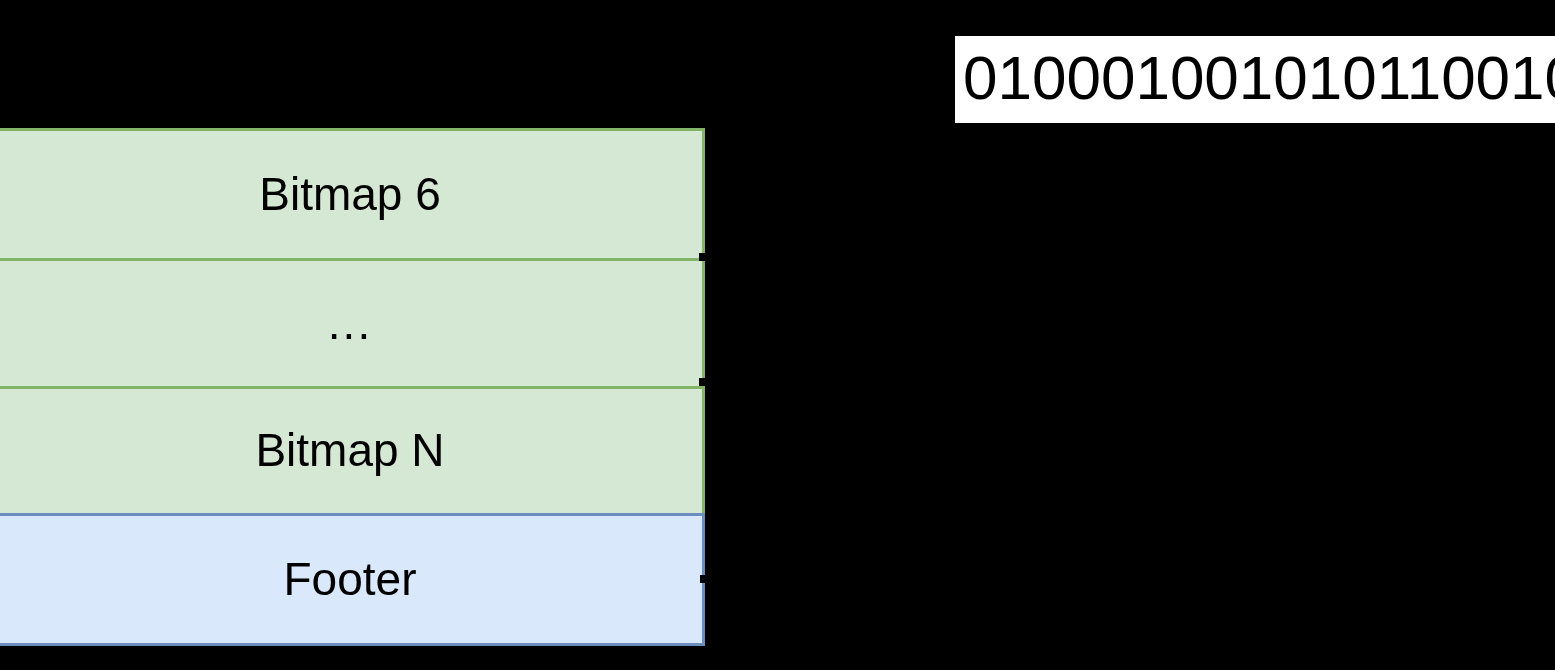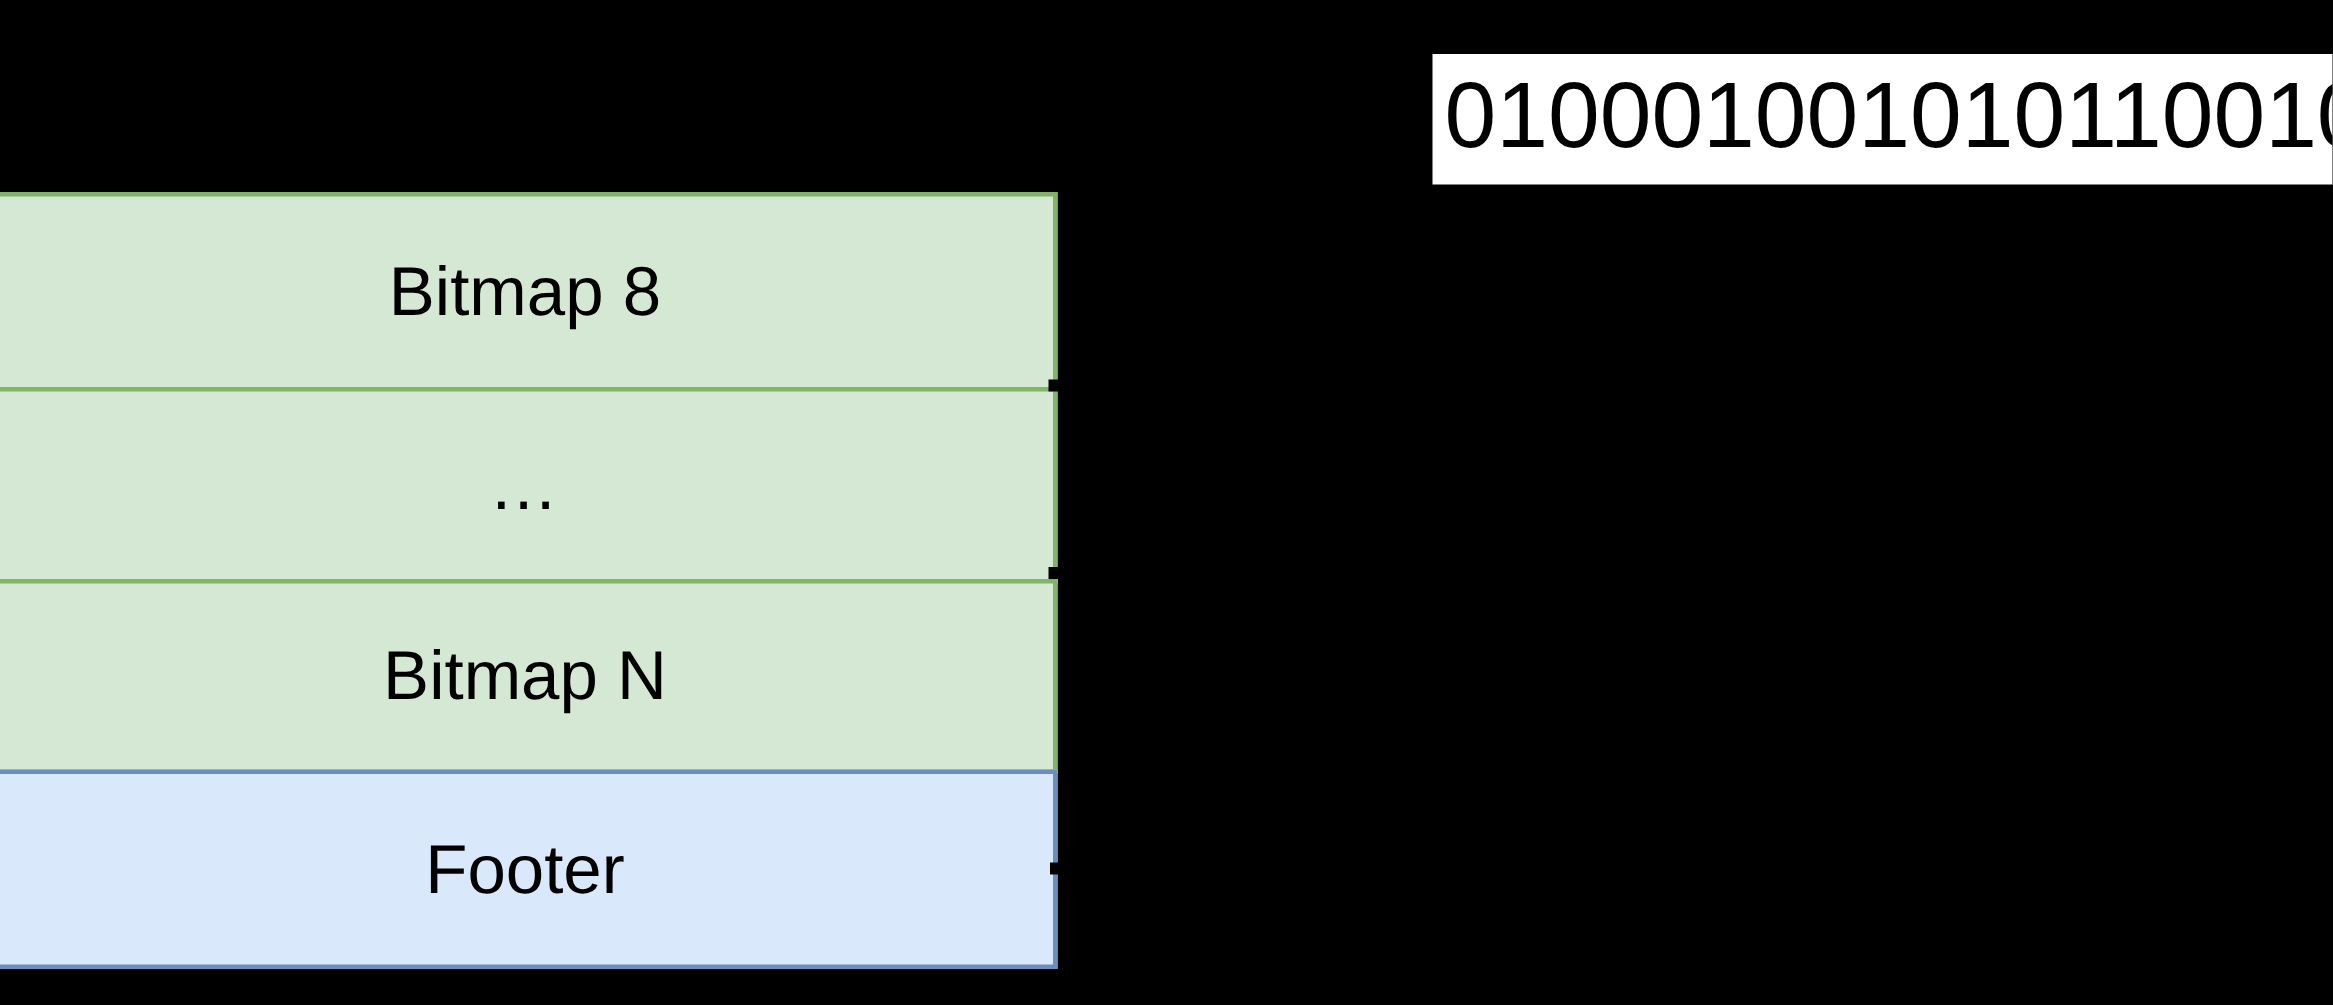--- a/index.html
+++ b/index.html
@@ -107,21 +107,21 @@
   }
 </style>
 </head>
 <body>
 
 <div id="canvas">
 
   <div class="stack">
 
     <div class="block green r1">
-      <span class="label">Bitmap 8</span>
+      <span class="label">Bitmap 6</span>
     </div>
 
     <div class="block green r2">
       <span class="label ellipsis-label">...</span>
     </div>
 
     <div class="block green r3">
       <span class="label">Bitmap N</span>
     </div>
 

